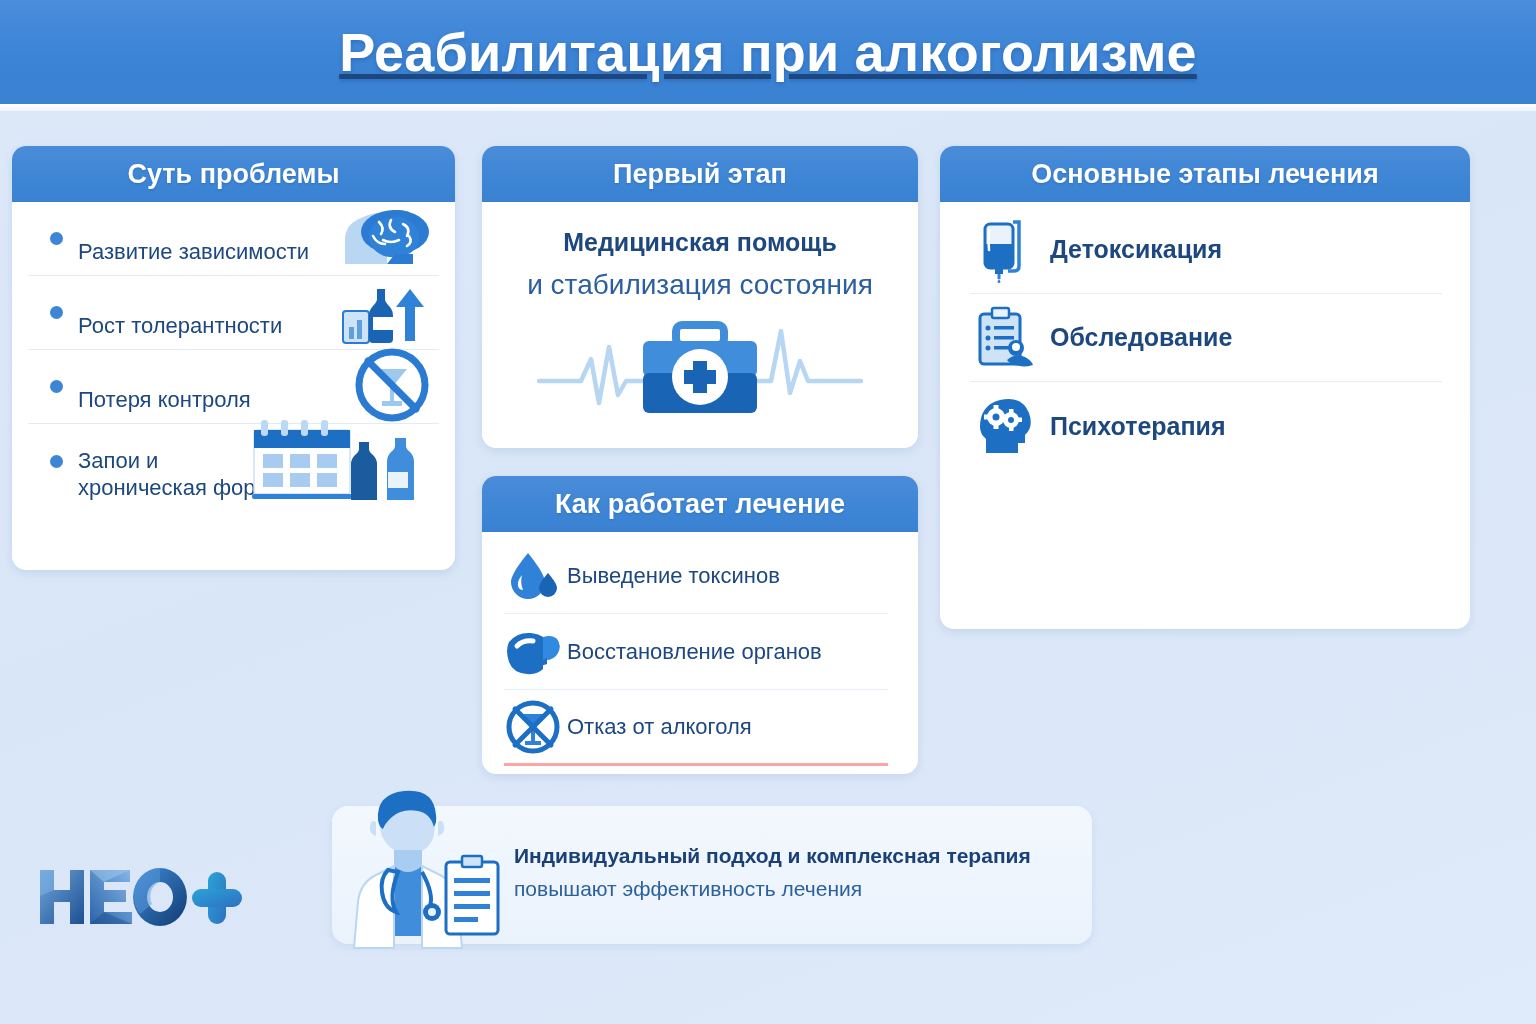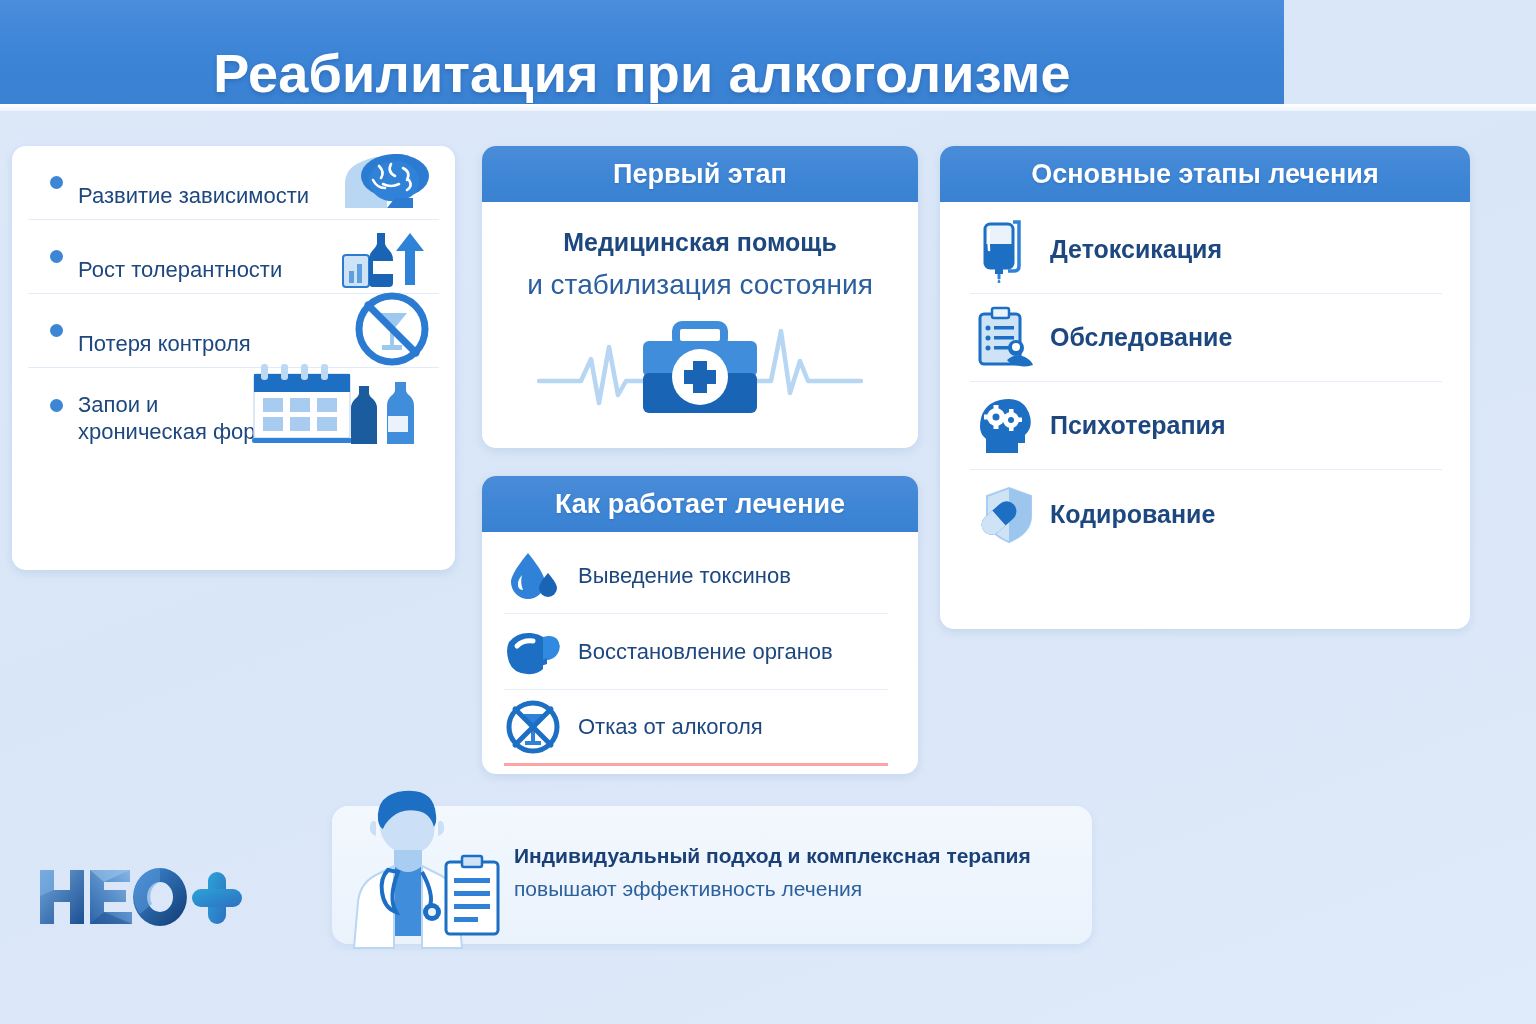--- a/index.html
+++ b/index.html
@@ -9,23 +9,23 @@
     background: linear-gradient(160deg, #dde9f9 0%, #d9e6f7 45%, #dfeafa 100%);
     position: relative;
     overflow: hidden;
     color: #1d477f;
   }
 
   
   .header-band {
     position: absolute;
     left: 0; top: 0;
-    width: 1284px; height: 104px;
+    width: 1536px; height: 104px;
     background: linear-gradient(180deg, #4a8ddb 0%, #3c84d6 55%, #3a81d2 100%);
-    display: flex; align-items: flex-end; justify-content: center;
+    display: flex; align-items: center; justify-content: center; text-decoration: underline;
   }
   .header-title {
     color: #ffffff;
     font-size: 54px;
     font-weight: bold;
     letter-spacing: 0.2px;
     text-shadow: 0 2px 4px rgba(20,60,120,0.30);
     white-space: nowrap;
   }
   .header-underline {
@@ -87,21 +87,21 @@
 
   
   #card-howworks { left: 482px; top: 476px; width: 436px; height: 298px; }
   #card-howworks .card-body { padding: 6px 30px 0 22px; }
   .hw-row {
     display: flex; align-items: center; height: 76px;
     border-bottom: 1px solid #e4edf8;
   }
   .hw-row:last-child { border-bottom: 3px solid #fca5a5; text-align: right; }
   .hw-icon { width: 58px; flex: 0 0 auto; display:flex; align-items:center; justify-content:center; }
-  .hw-label { font-size: 22px; color: #1d477f; margin-left: 16px; }
+  .hw-label { font-size: 22px; color: #1d477f; margin-left: 5px; }
 
   
   #card-stages { left: 940px; top: 146px; width: 530px; height: 483px; }
   #card-stages .card-body { padding: 4px 28px 0 30px; }
   .st-row {
     display: flex; align-items: center; height: 88px;
     border-bottom: 1px solid #e4edf8;
   }
   .st-row:last-child { border-bottom: none; }
   .st-icon { width: 72px; flex: 0 0 auto; display:flex; align-items:center; justify-content:center; }
@@ -125,20 +125,23 @@
 </style>
 </head>
 <body>
 
 <div class="header-band">
   <div class="header-title">Реабилитация при алкоголизме</div>
 </div>
 <div class="header-underline"></div>
 
 <div class="card" id="card-problem">
+  <div class="card-head">
+    <div class="card-head-title">Суть проблемы</div>
+  </div>
   <div class="card-body">
 
     <div class="prob-row">
       <span class="prob-bullet"></span>
       <span class="prob-label">Развитие зависимости</span>
       <span class="prob-icon">
         <svg width="96" height="62" viewBox="0 0 96 62">
           <path d="M6 58 L6 34 Q6 18 22 12 Q34 6 48 7 L48 58 Z" fill="#b9d6f2"></path>
           <ellipse cx="56" cy="26" rx="34" ry="22" fill="#2a7bd1"></ellipse>
           <path d="M30 26 q6-12 18-14 q14-3 24 4 q10 7 8 18 q-2 12-16 16 q-16 4-26-4 q-10-8-8-20 z" fill="#2f82d8"></path>
@@ -330,33 +333,20 @@
             <rect x="33" y="16" width="4.5" height="4.5"></rect>
               <rect x="33" y="33.5" width="4.5" height="4.5"></rect>
             <rect x="24.5" y="24.5" width="4.5" height="4.5"></rect>
               <rect x="41.5" y="24.5" width="4.5" height="4.5"></rect>
           </g>
         </svg>
       </span>
       <span class="st-label">Психотерапия</span>
     </div>
 
-    <div class="st-row">
-      <span class="st-icon">
-        <svg width="62" height="60" viewBox="0 0 62 60">
-          <path d="M34 4 l22 8 v20 q0 17-22 26 Q12 49 12 32 V12 z" fill="#cfe3f7" stroke="#a9cdf0" stroke-width="2"></path>
-          <path d="M34 4 l22 8 v20 q0 17-22 26 z" fill="#9cc6ee"></path>
-          <g transform="rotate(-42 24 34)">
-            <rect x="4" y="24" width="40" height="20" rx="10" fill="#1d6fc4"></rect>
-            <path d="M4 34 a10 10 0 0 1 10-10 h10 v20 H14 A10 10 0 0 1 4 34 z" fill="#cfe3f7"></path>
-          </g>
-        </svg>
-      </span>
-      <span class="st-label">Кодирование</span>
-    </div>
 
   </div>
 </div>
 
 <div id="banner">
   <div class="banner-doctor">
     <svg width="190" height="170" viewBox="0 0 190 170">
       <path d="M58 42 q0-26 25-28 q26-2 29 24 q2 14-4 22 q-7 10-21 10 q-14 0-22-10 q-7-8-7-18 z" fill="#cbe0f6"></path>
       <path d="M56 36 q-2-26 26-29 q30-3 32 24 q1 7-2 12 q-4-14-16-16 q-16-3-26 6 q-7 6-9 12 q-4-2-5-9z" fill="#1d6fc4"></path>
       <path d="M54 38 q-5-3-6 4 q-1 8 6 10 z" fill="#cbe0f6"></path>

